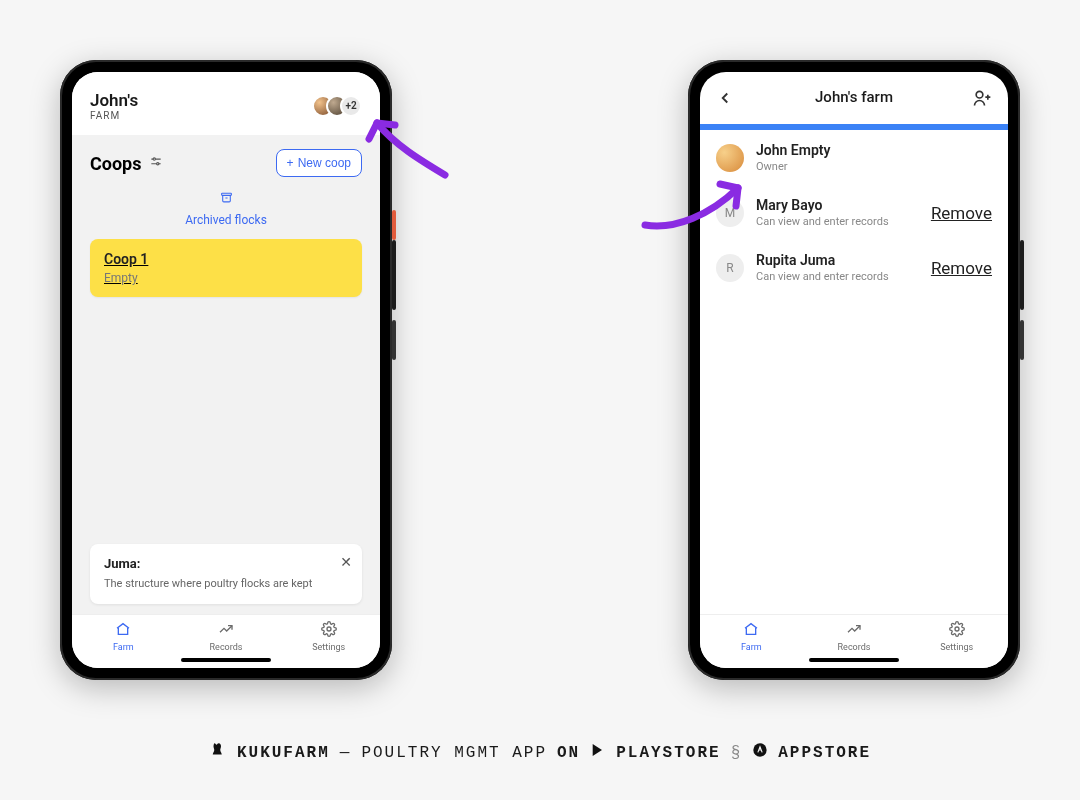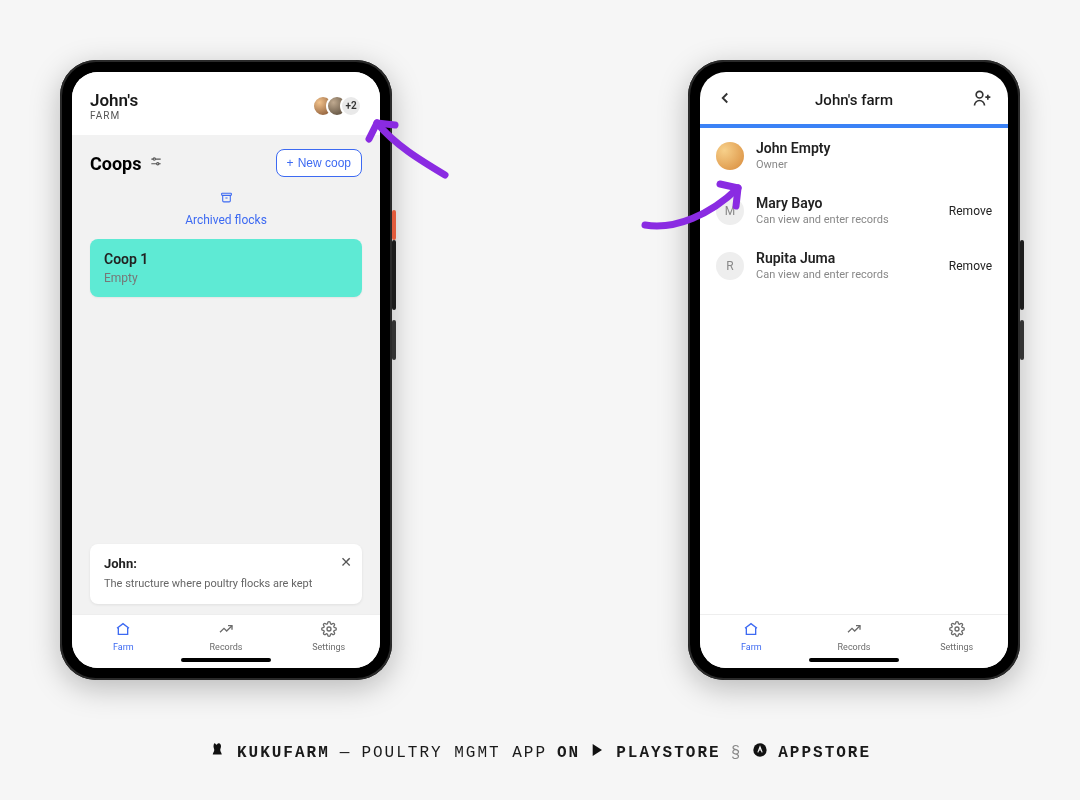--- a/index.html
+++ b/index.html
@@ -97,24 +97,25 @@
     cursor:pointer;
   }
   .archived {
     margin-top:14px;
     font-size:12px;
     color:#3d6af2;
     display:flex; align-items:center; gap:6px;flex-direction:column;
   }
   .coop-card {
     margin-top:12px;
-    background:#5eead4;
+    background:#fde047;
     border-radius:8px;
     padding:12px 14px;
     box-shadow: 0 1px 2px rgba(0,0,0,0.06);
+    text-decoration: underline;
   }
   .coop-card .nm { font-size:14px; font-weight:600; color:#222;}
   .coop-card .st { font-size:12px; color:#777; margin-top:4px;}
 
   .tip {
     margin-top:auto;
     background:#fff;
     border-radius:8px;
     box-shadow: 0 1px 3px rgba(0,0,0,0.08);
     padding:12px 14px 14px 14px;
@@ -132,23 +133,22 @@
     padding:6px 0 16px 0;
   }
   .bnav .tab { flex:1; text-align:center; font-size:9px; color:#6b6b6b; }
   .bnav .tab.active { color:#3d6af2; }
   .bnav .ico { display:block; font-size:15px; line-height:1; margin-bottom:2px;}
 
   
   .hdr2 {
     padding: 16px 16px 12px 16px;
     display:flex;
-    align-items:center;
     justify-content:space-between;
-    border-bottom:4px solid #3b82f6;
+    border-bottom:6px solid #3b82f6;
     gap:20px;
   }
   .hdr2 .back { font-size:20px; color:#333; cursor:pointer; width:24px;}
   .hdr2 .ttl  { font-size:15px; font-weight:500; color:#1a1a1a;}
   .hdr2 .add  { font-size:18px; color:#333; cursor:pointer; width:24px; text-align:right;}
 
   .members { flex:1; background:#fff; }
   .member-row {
     display:flex; align-items:center;
     padding:12px 16px;
@@ -157,21 +157,21 @@
   .mav {
     width:28px; height:28px; border-radius:50%;
     display:flex; align-items:center; justify-content:center;
     font-size:12px; color:#888; background:#eee;
     flex-shrink:0;
   }
   .mav.photo { background: radial-gradient(circle at 30% 30%, #f7d08a, #d88a3a); }
   .member-row .info { flex:1; }
   .member-row .nm { font-size:14px; font-weight:600; color:#222; }
   .member-row .role { font-size:11px; color:#888; margin-top:2px;}
-  .member-row .action { font-size:12px; color:#222; cursor:pointer;}
+  .member-row .action { font-size:17px; color:#222; cursor:pointer;text-decoration:underline;}
 
   
   .caption {
     position:absolute;
     left: 420px;
     top: 210px;
     width: 250px;
     font-family: "Comic Sans MS", "Segoe Script", cursive;
     font-size: 28px;
     line-height: 1.6;
@@ -257,21 +257,21 @@
           <span>Archived flocks</span>
         </div>
 
         <div class="coop-card">
           <div class="nm">Coop 1</div>
           <div class="st">Empty</div>
         </div>
 
         <div class="tip">
           <span class="close">✕</span>
-          <div class="tt">John:</div>
+          <div class="tt">Juma:</div>
           <div class="td">The structure where poultry flocks are kept</div>
         </div>
       </div>
 
       <div class="bnav">
         <div class="tab active">
           <span class="ico">
             <svg width="16" height="16" viewBox="0 0 24 24" fill="none" stroke="#3d6af2" stroke-width="2">
                 <path d="M3 11l9-7 9 7"></path>
                 <path d="M5 10v10h14V10"></path>

